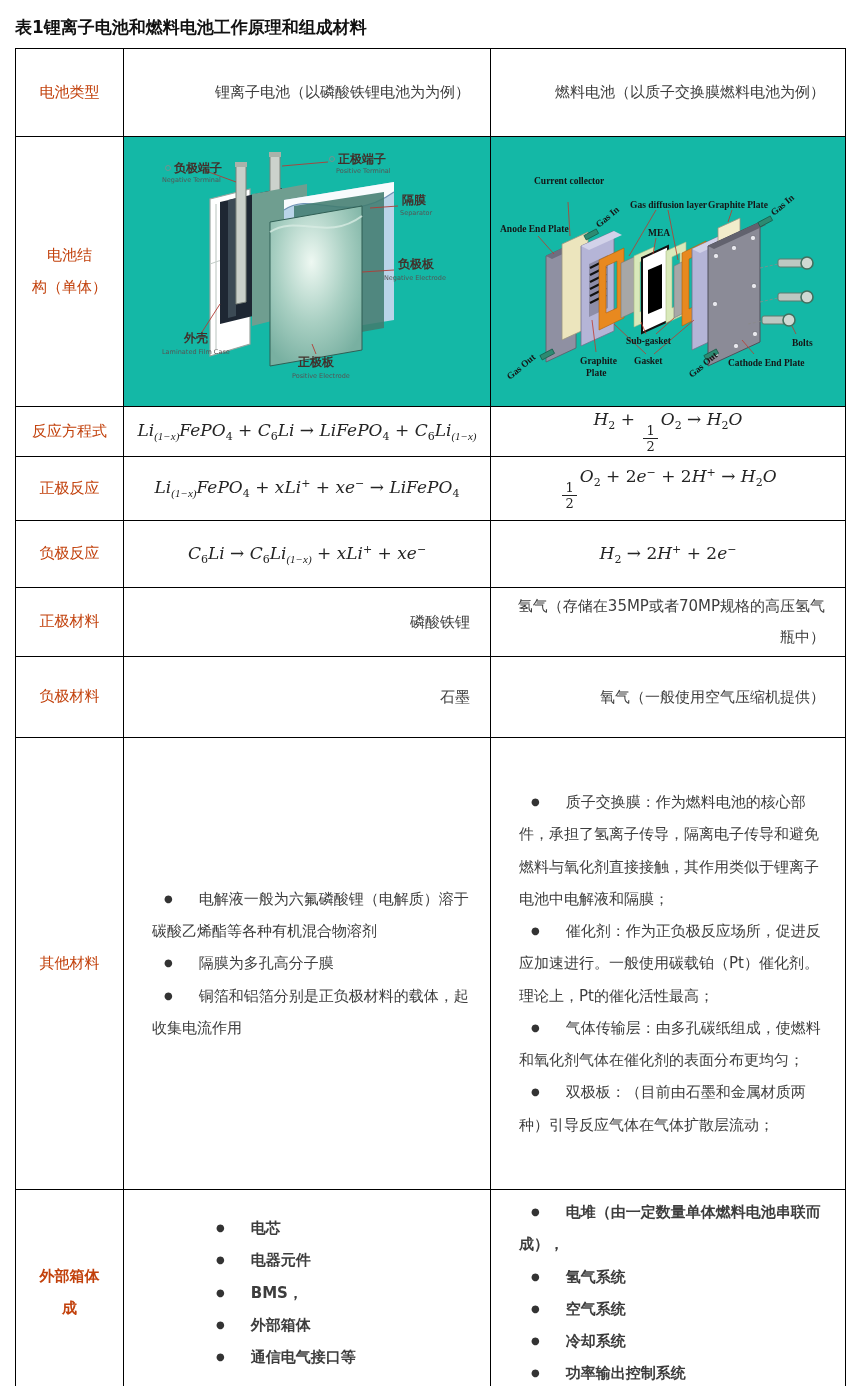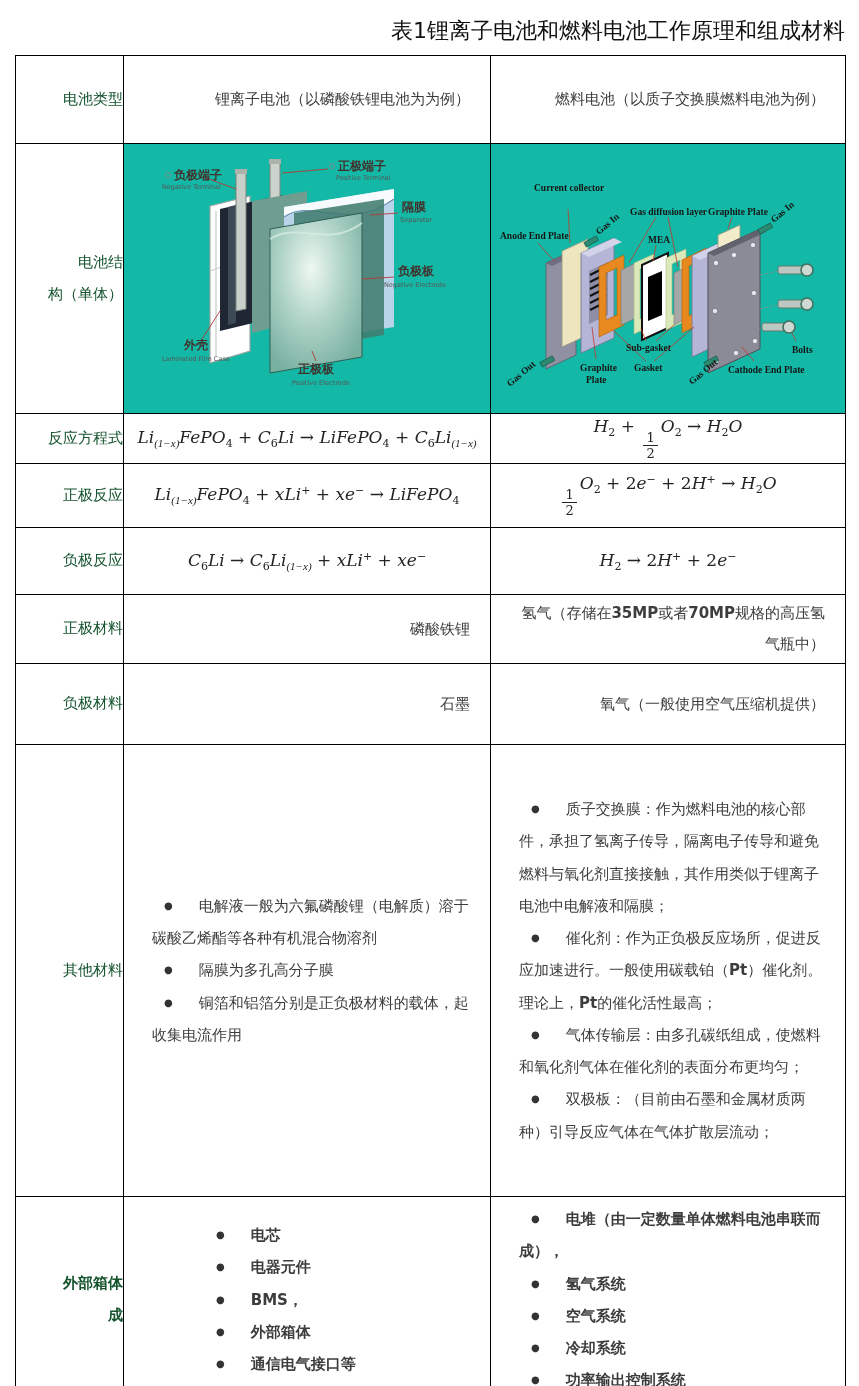--- a/index.html
+++ b/index.html
@@ -5,52 +5,52 @@
   * { margin:0; padding:0; box-sizing:border-box; }
   html,body { background:#ffffff; }
   body {
     width:859px; height:1386px;
     font-family:"DejaVu Sans","Liberation Sans",sans-serif;
     color:#3d3d3d;
     overflow:hidden;
   }
   .title {
     width:830px; margin:16px 0 0 15px;
-    text-align:right;
-    font-size:22px; font-weight:normal; color:#111;
+    text-align:left;
+    font-size:17px; font-weight:bold; color:#111;
     padding-bottom:9px;
   }
   table.tbl {
     border-collapse:collapse; table-layout:fixed;
     margin-left:15px; width:830px;
     background:#fff;
   }
   col.c1 { width:108px; } col.c2 { width:367px; } col.c3 { width:355px; }
   td { border:1px solid #000; vertical-align:middle; font-size:15px; }
   td.hdr {
-    text-align:right; white-space:pre-line; line-height:2.1; color:#14532d;
+    text-align:center; white-space:pre-line; line-height:2.1; color:#c2410c;
   }
   td.center { text-align:right; line-height:2.05; padding:0 20px; }
   tr.r1 td { height:88px; }
   tr.r2 td { height:270px; }
   tr.r3 td { height:50px; }
   tr.r4 td { height:64px; }
   tr.r5 td { height:67px; }
   tr.r6 td { height:69px; }
   tr.r7 td { height:81px; }
   tr.r8 td { height:452px; }
   tr.r9 td { height:197px;font-weight:bold; }
   td.imgcell { text-align:center; vertical-align:middle; padding:0; background:#14b8a6; }
 
   
   td.bullets { text-align:left; padding:6px 12px 6px 28px; line-height:2.15; }
   td.bullets.indent-lg { padding-left:80px; }
   .bi { text-indent:12px; }
   .bi .dot { font-size:10px; margin-right:26px; vertical-align:2px; color:#333; }
-  .b { font-weight:bold; }
+  .b { font-weight:normal; }
 
   
   td.eq {
     text-align:center;
     font-family:"DejaVu Serif","Liberation Serif",serif;
     font-size:17px; color:#242424;
   }
   .eq .i  { font-style:italic; }
   .eq .n  { font-style:normal; }
   .eq .sub { font-size:11px; vertical-align:-4px; }

